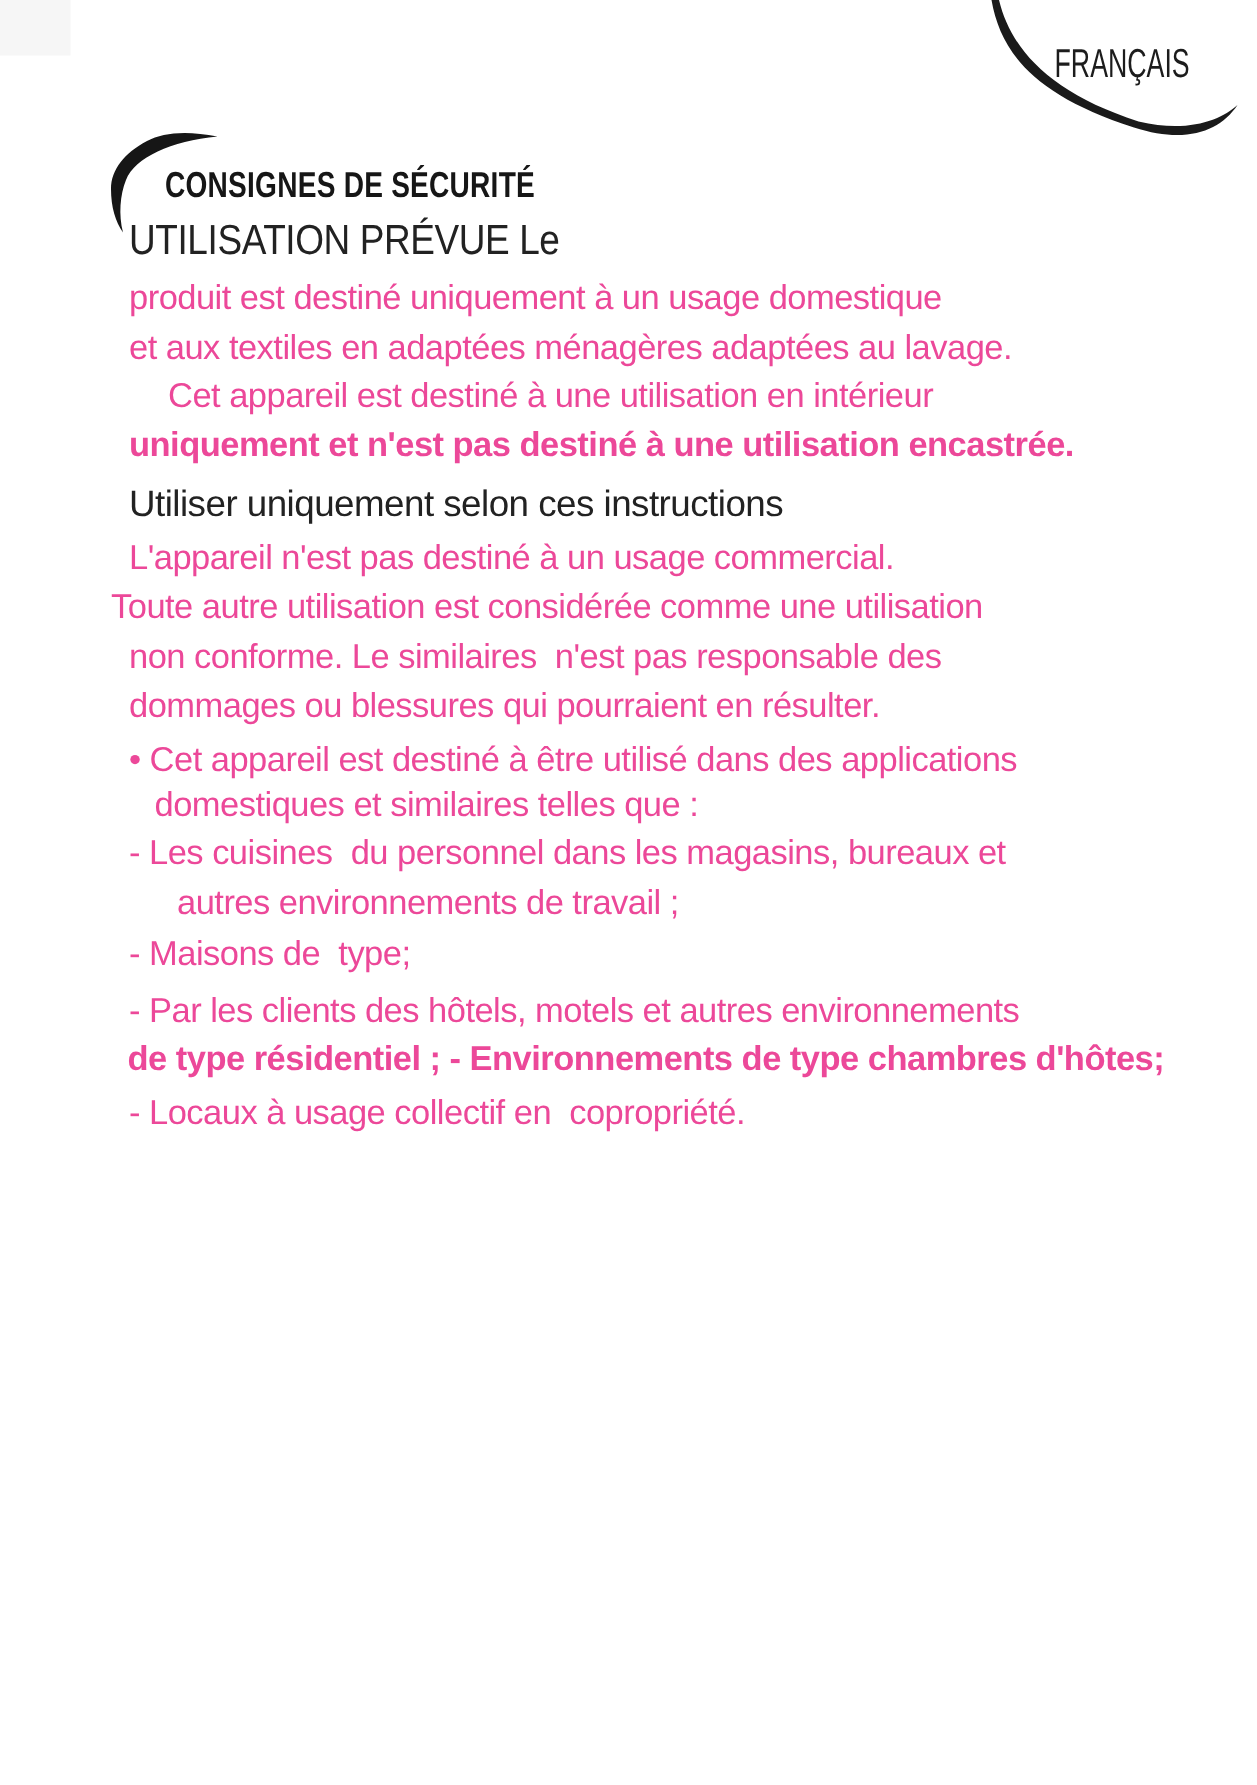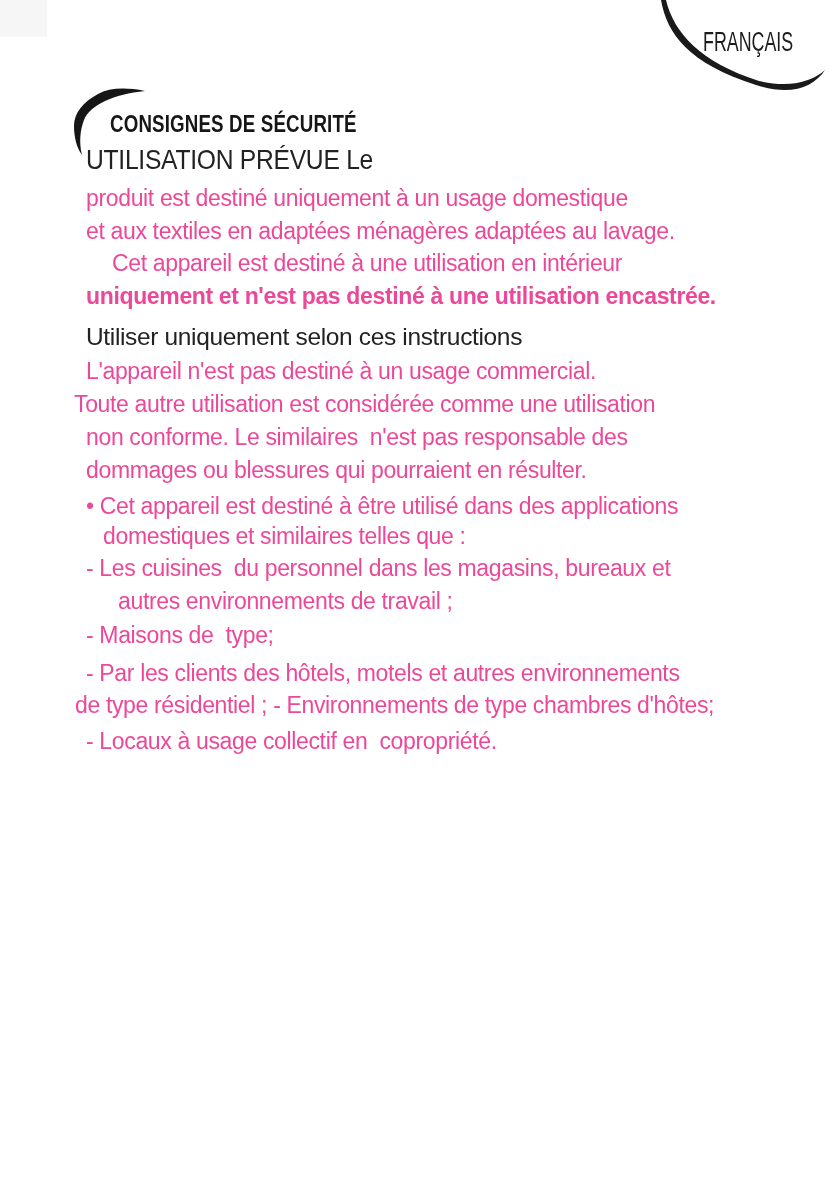--- a/index.html
+++ b/index.html
@@ -122,19 +122,19 @@
       <div class="line body" style="top: 360px; left: 86px;">L'appareil n'est pas destiné à un usage commercial.</div>
       <div class="line body" style="top: 393px; left: 74px;">Toute autre utilisation est considérée comme une utilisation</div>
       <div class="line body" style="top: 426px; left: 86px;">non conforme. Le similaires  n'est pas responsable des</div>
       <div class="line body" style="top: 459px; left: 86px;">dommages ou blessures qui pourraient en résulter.</div>
       <div class="line body" style="top: 495px; left: 86px; text-align: center;">• Cet appareil est destiné à être utilisé dans des applications</div>
       <div class="line body" style="top: 525px; left: 103px;">domestiques et similaires telles que :</div>
       <div class="line body" style="top: 557px; left: 86px;">- Les cuisines  du personnel dans les magasins, bureaux et</div>
       <div class="line body" style="top: 590px; left: 86px; margin-left: 32px;">autres environnements de travail ;</div>
       <div class="line body" style="top: 624px; left: 86px;">- Maisons de  type;</div>
       <div class="line body" style="top: 662px; left: 86px;">- Par les clients des hôtels, motels et autres environnements</div>
-      <div class="line body" style="top: 694px; left: 75px;">de type résidentiel ; - Environnements de type chambres d'hôtes;</div>
+      <div class="line body" style="top: 694px; left: 85px; font-weight: bold;">de type résidentiel ; - Environnements de type chambres d'hôtes;</div>
       <div class="line body" style="top: 730px; left: 86px;">- Locaux à usage collectif en  copropriété.</div>
     </div>
 
   <div class="page-number">FR-5</div>
 
 </div>
 
 </body></html>

